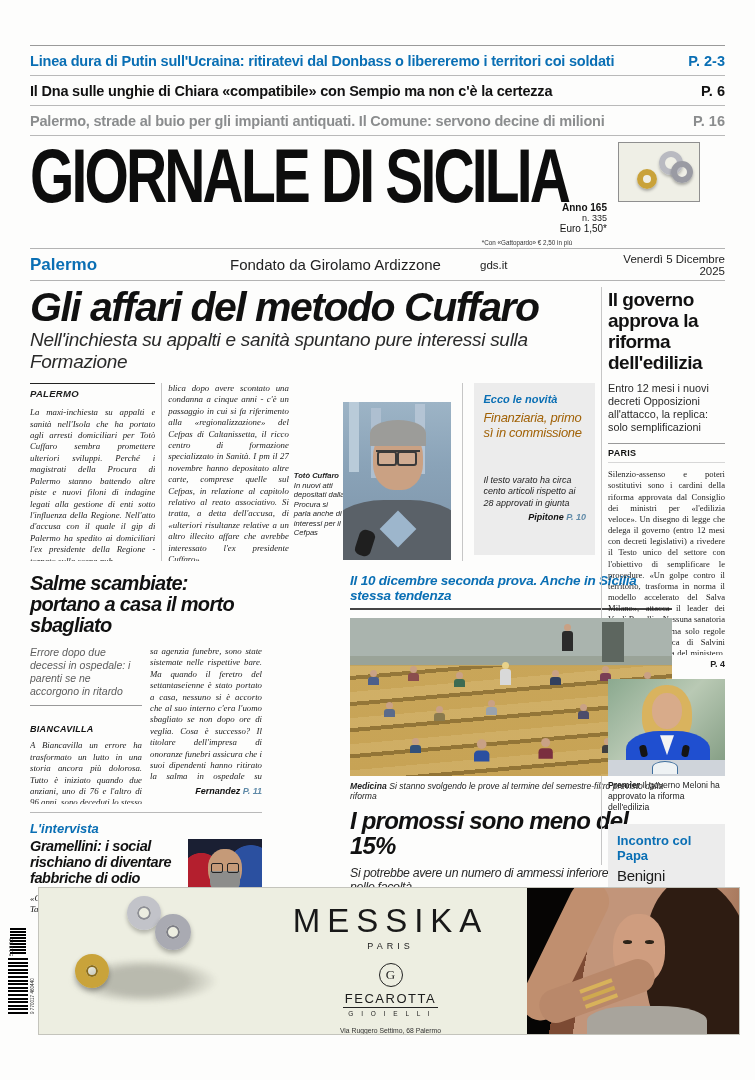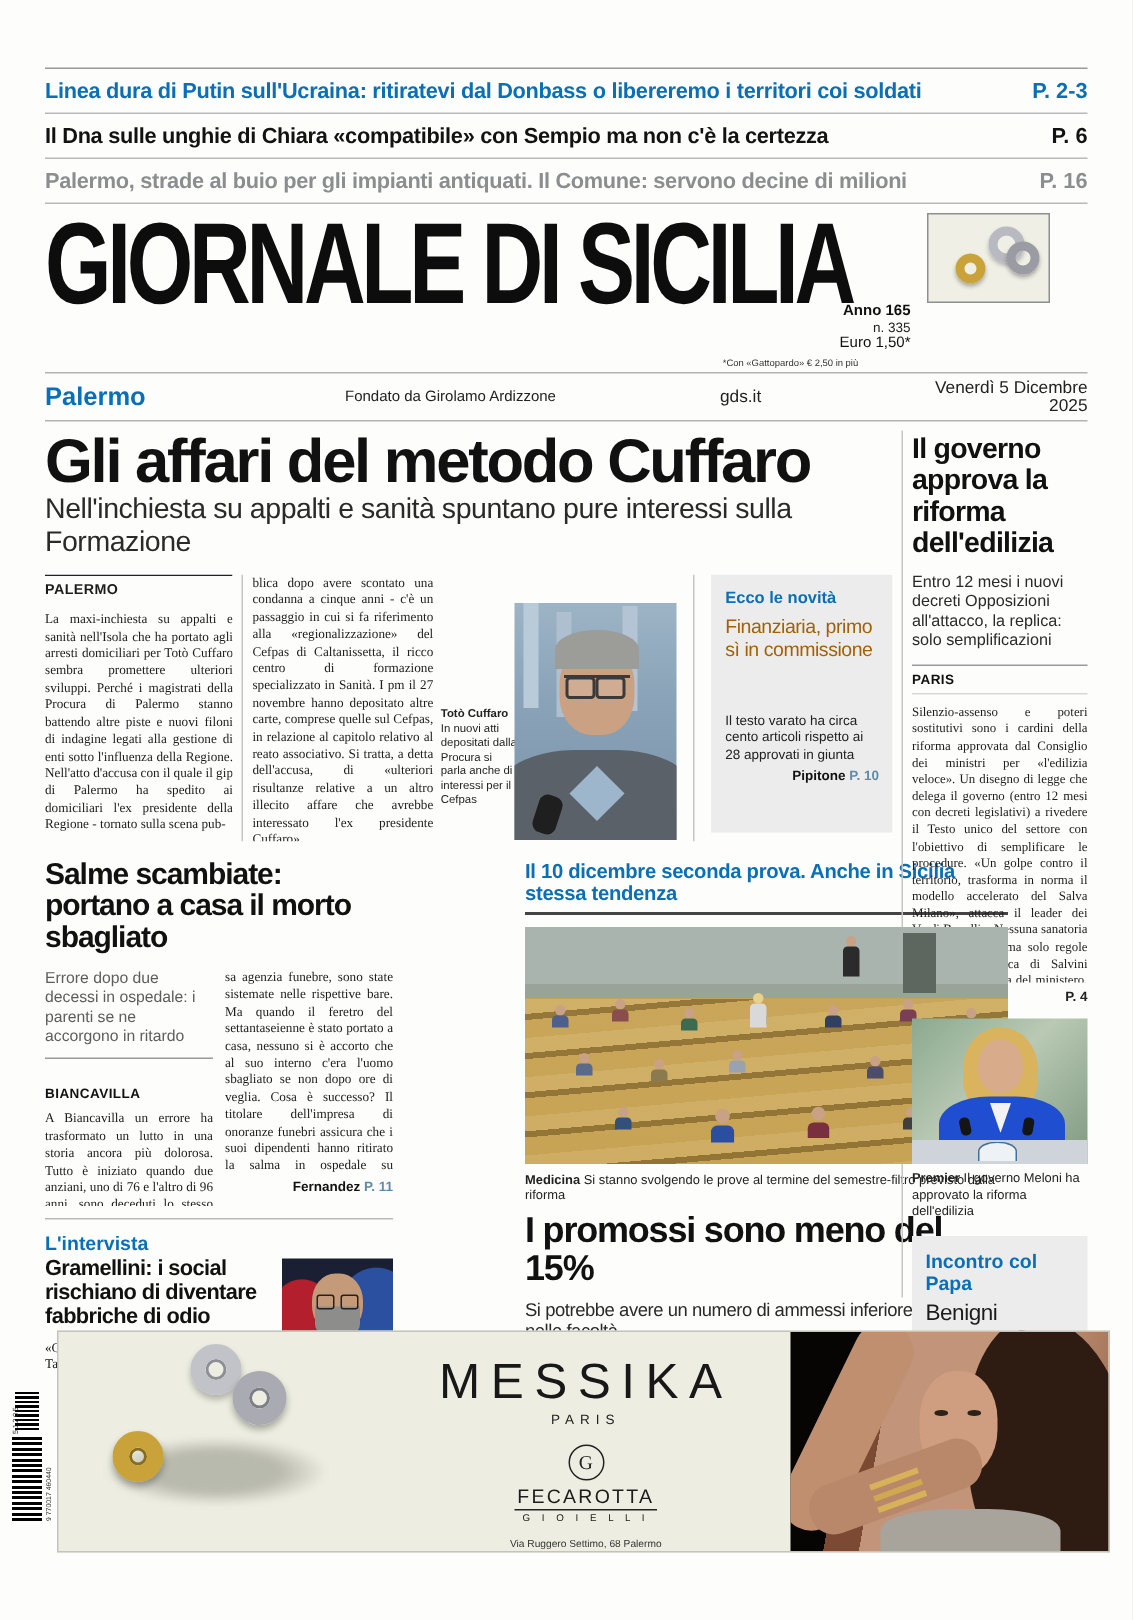--- a/index.html
+++ b/index.html
@@ -39,27 +39,27 @@
   .mast-info { position:absolute; right:118px; top:66px; text-align:right; width:180px; }
   .mast-info .a { font-weight:bold; font-size:10px; }
   .mast-info .n { font-size:9px; color:#222; }
   .mast-info .e { font-size:10px; }
   .mast-note { position:absolute; right:88px; top:103px; font-size:6.3px; color:#333; width:220px; text-align:center; }
 
   
   .dateline { display:flex; align-items:center; height:33px;
     border-top:1px solid #b3b3b3; border-bottom:1px solid #b3b3b3; }
   .dl-ed { color:#0a6fb4; font-weight:bold; font-size:17px; width:200px; }
-  .dl-f { font-size:10px; color:#222; width:250px; }
+  .dl-f { font-size:15px; color:#222; width:250px; }
   .dl-s { font-size:11.5px; color:#222; width:120px; }
   .dl-d { font-size:11.5px; color:#222; flex:1; text-align:right; }
 
   
   .midpage { display:flex; margin-top:6px; height:578px; }
-  .mid-left { width:565px; }
+  .mid-left { width:565px;font-style:italic; }
   .vrule { width:1px; background:#c6c6c6; margin:0 6px; }
   .rightcol { flex:1; padding-top:3px; }
 
   
   .lead-h1 { font-size:41px; font-weight:800; letter-spacing:-1.5px; line-height:1.02; }
   .lead-sf { font-size:19px; color:#2a2a2a; margin-bottom:10px; letter-spacing:-0.3px; }
   .leadcols { display:flex; height:178px; overflow:hidden; }
   .lc { font-family:"Liberation Serif", serif; font-size:8.8px; line-height:1.3;
         text-align:justify; color:#1c1c1c; overflow:hidden; }
   .lc1 { width:132px; }

